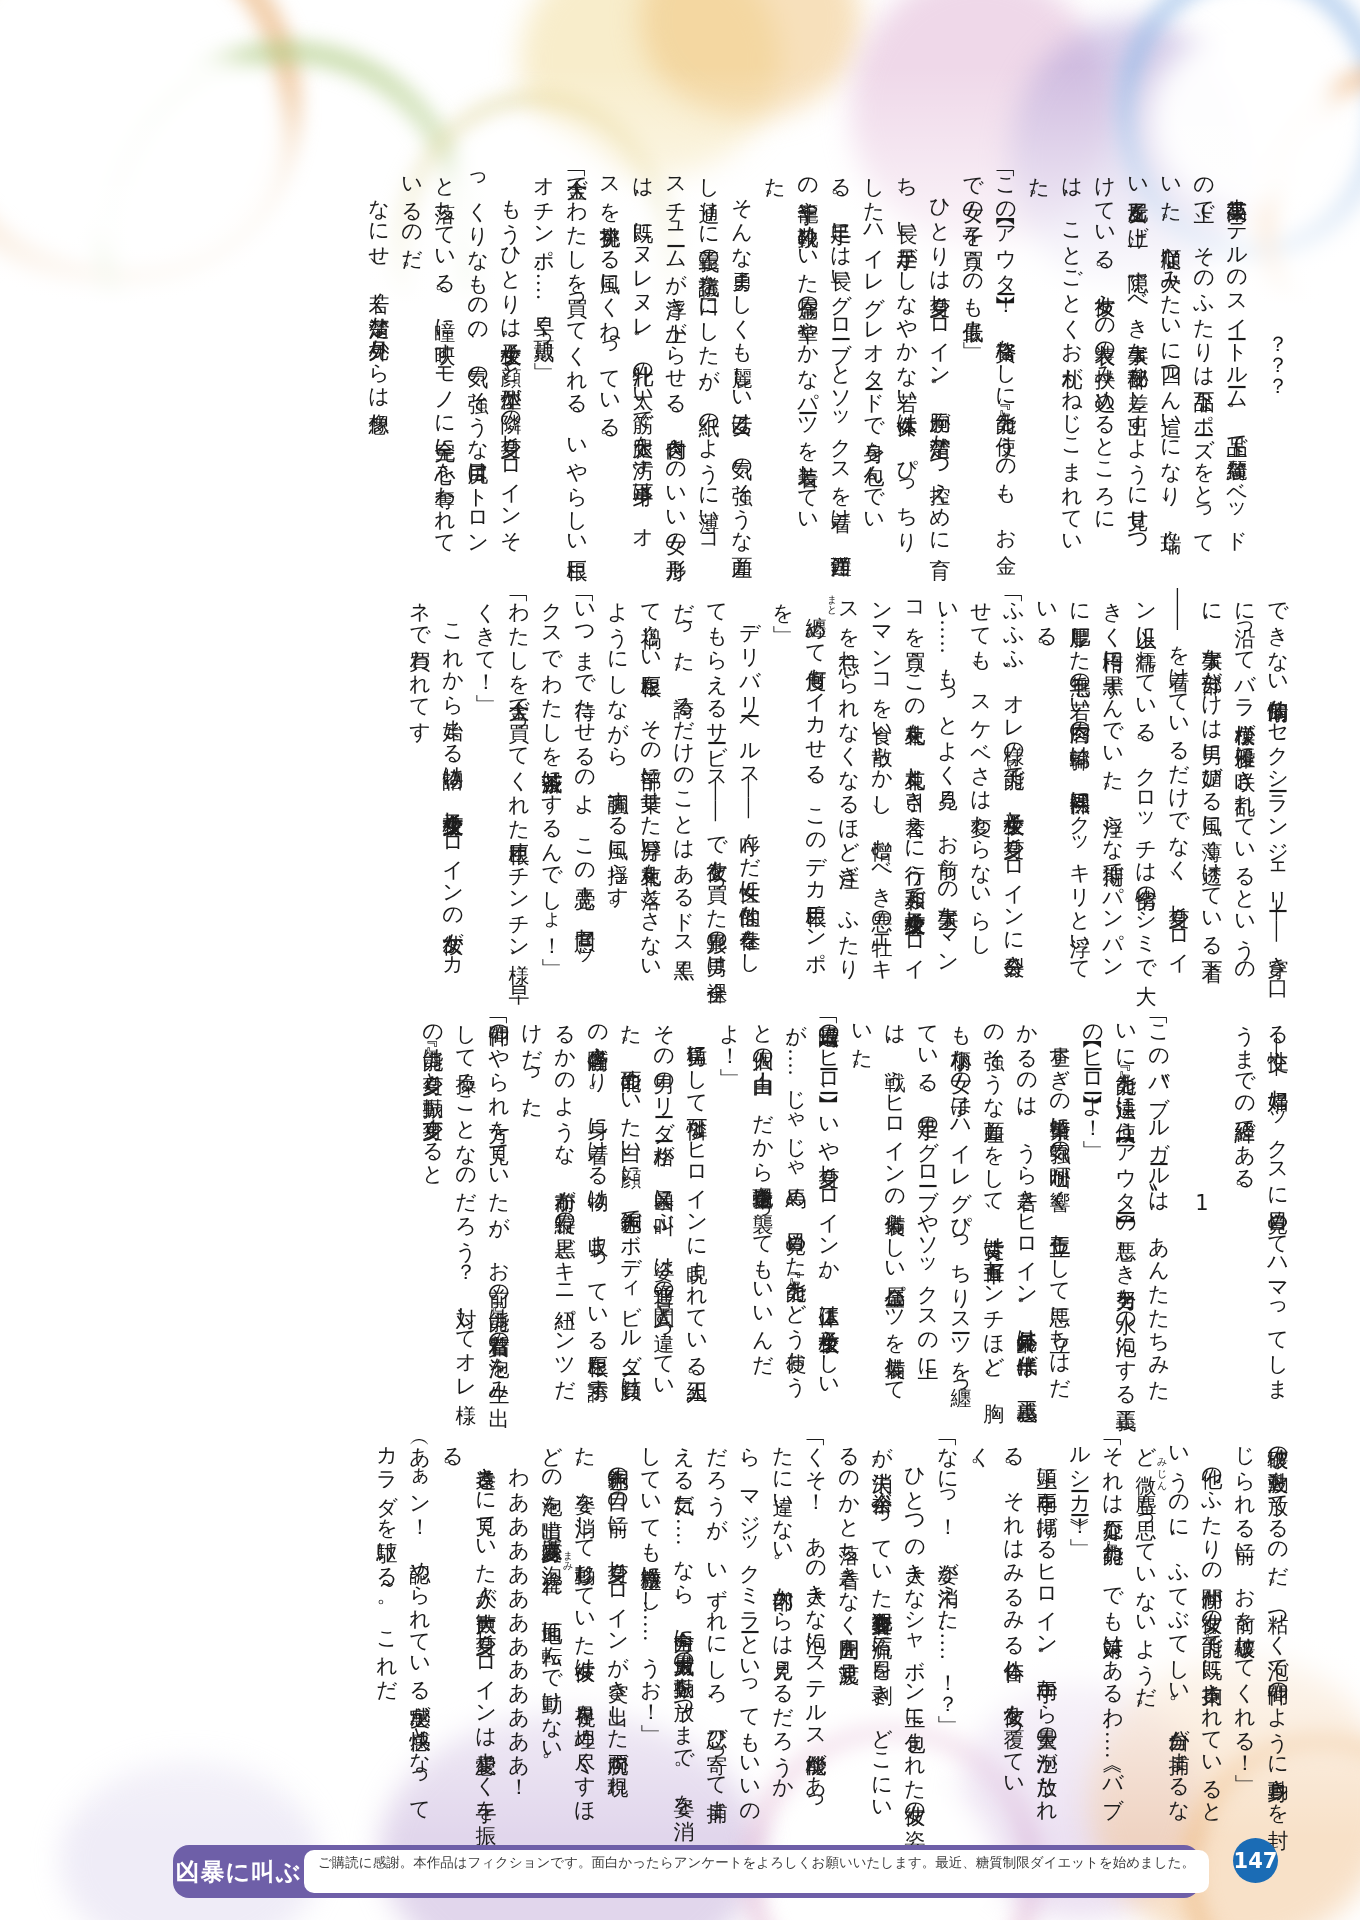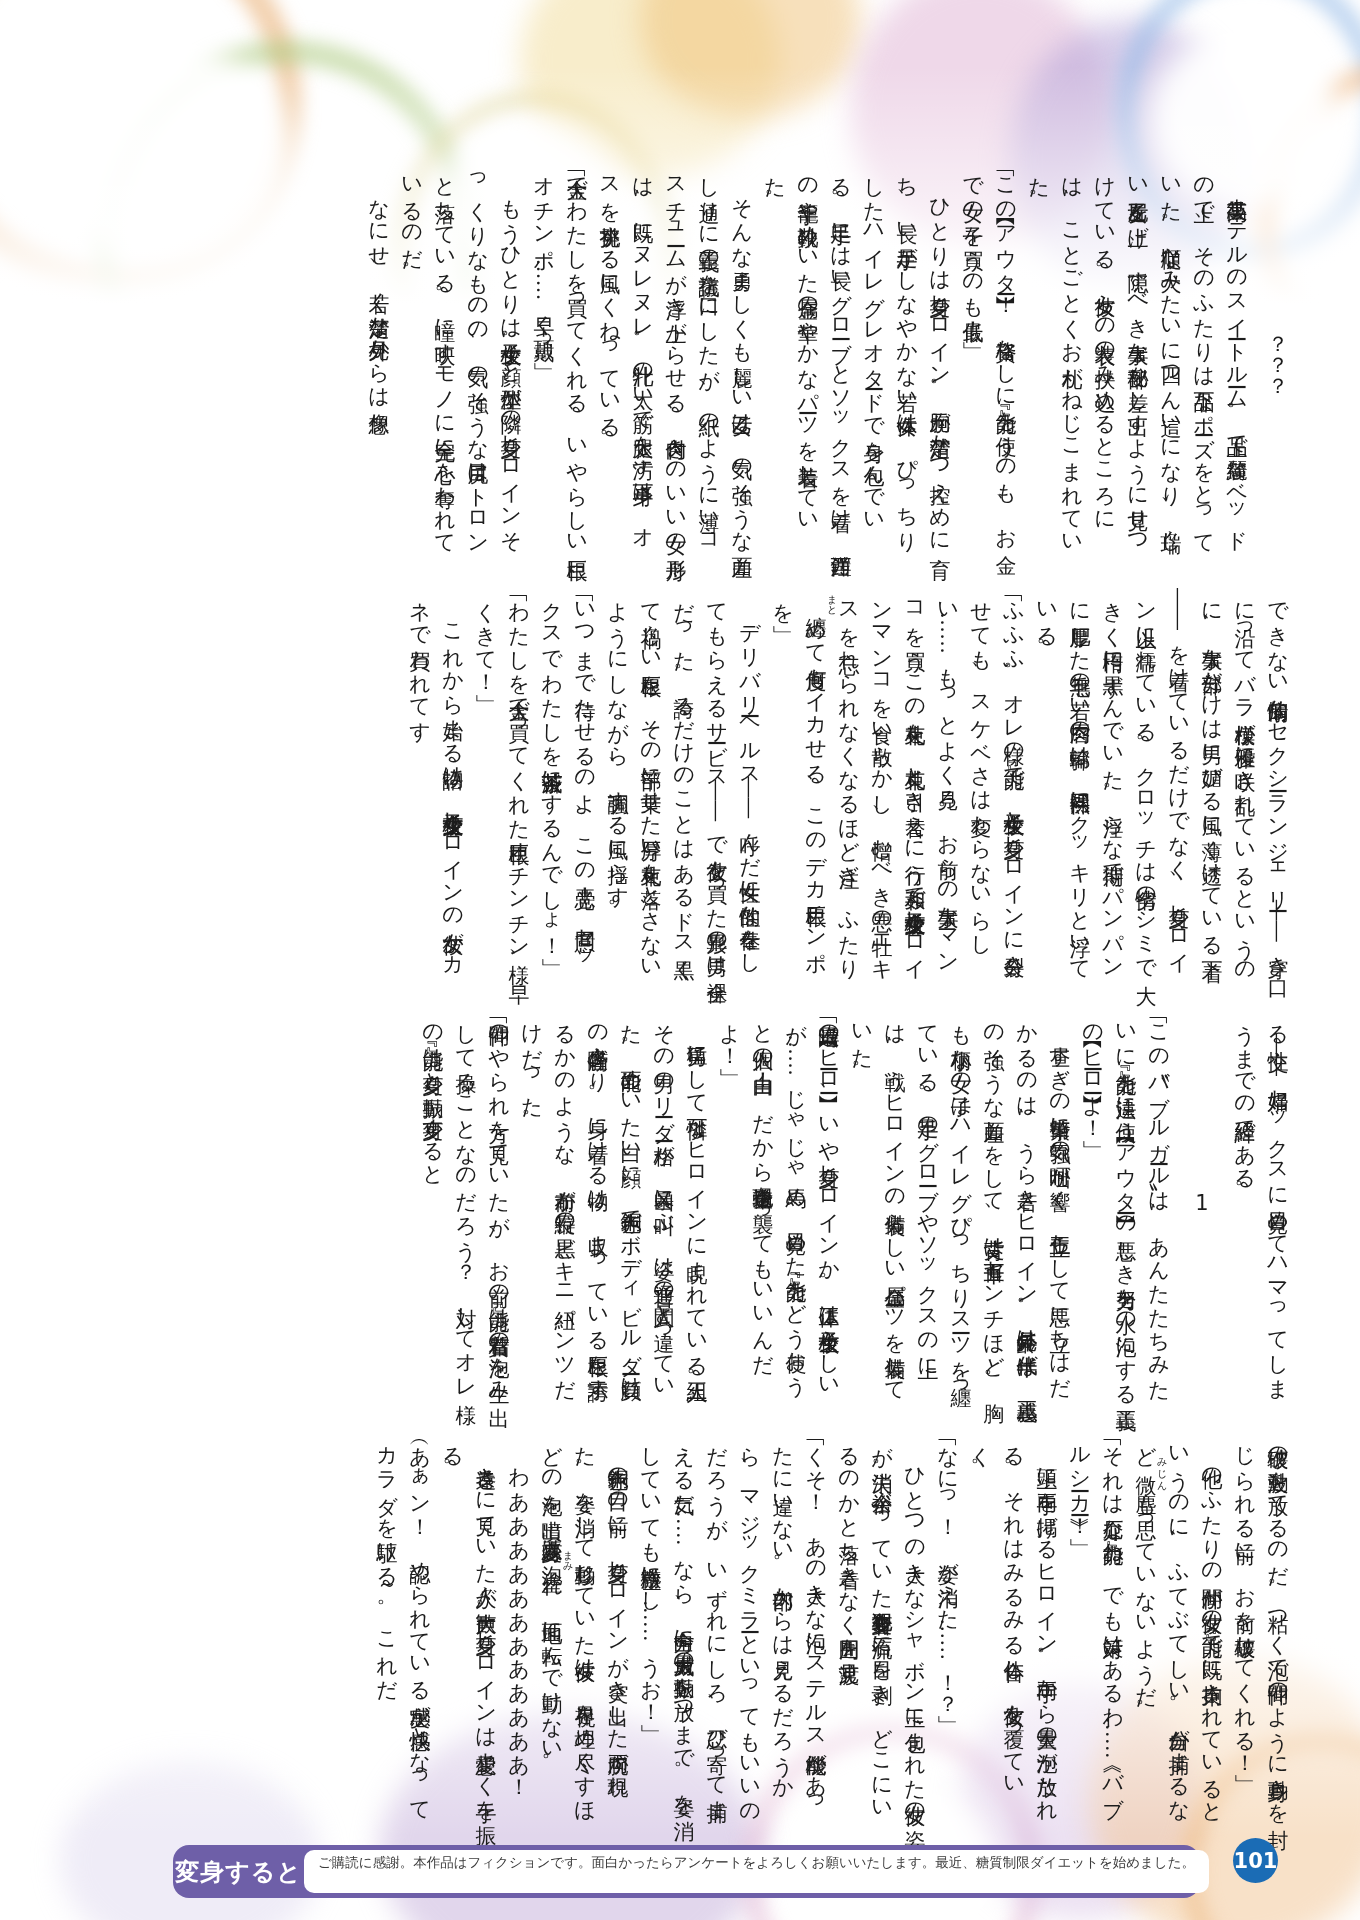--- a/index.html
+++ b/index.html
@@ -106,23 +106,23 @@
       <p class="para">「なにっ！　姿が消えた……！？」</p>
       <p class="para indent">ひとつの大きなシャボン玉に包まれた彼女の姿が消失。余裕ぶっていた変身犯罪者も流石に目を剥き、どこにいるのかと落ち着きなく周囲を見渡す。</p>
       <p class="para">「くそ！　あの大きな泡にステルス機能があったに違いない。内部からは見えるだろうから、マジックミラーといってもいいのだろうが、いずれにしろ、忍び寄って捕まえる気だ……なら、全方向に最大威力の振動を放つまで。姿を消していても粉微塵にし……うお！」</p>
       <p class="para indent">赤銅色の目の前に、変身ヒロインが突き出した両腕が現れた。姿を消して移動していた彼女は、視界を埋め尽くすほどの泡を噴出。変身悪人は泡<ruby>塗<rt>まみ</rt></ruby>れ。地面に転んで動けない。</p>
       <p class="para indent">わああああああああああああ！</p>
       <p class="para indent">遠巻きに見ていた人々が大歓声。変身ヒロインは愛想よく手を振る。</p>
       <p class="para">（あぁン！　認められている実感が快感となってカラダを駆ける～。これだ</p>
     </div>
 
   <div class="footer-bar" style="background: rgb(110, 95, 168);">
-    <div class="footer-label">変身すると</div>
+    <div class="footer-label">凶暴に叫ぶ</div>
     <div class="footer-box">
       <div>ご購読に感謝。本作品はフィクションです。面白かったらアンケートをよろしくお願いいたします。最近、糖質制限ダイエットを始めました。</div>
     </div>
   </div>
 
   <div class="page-circle" style="background: rgb(27, 108, 181);">
-    <span>101</span>
+    <span>147</span>
   </div>
 
 </div>
 
 </body></html>

